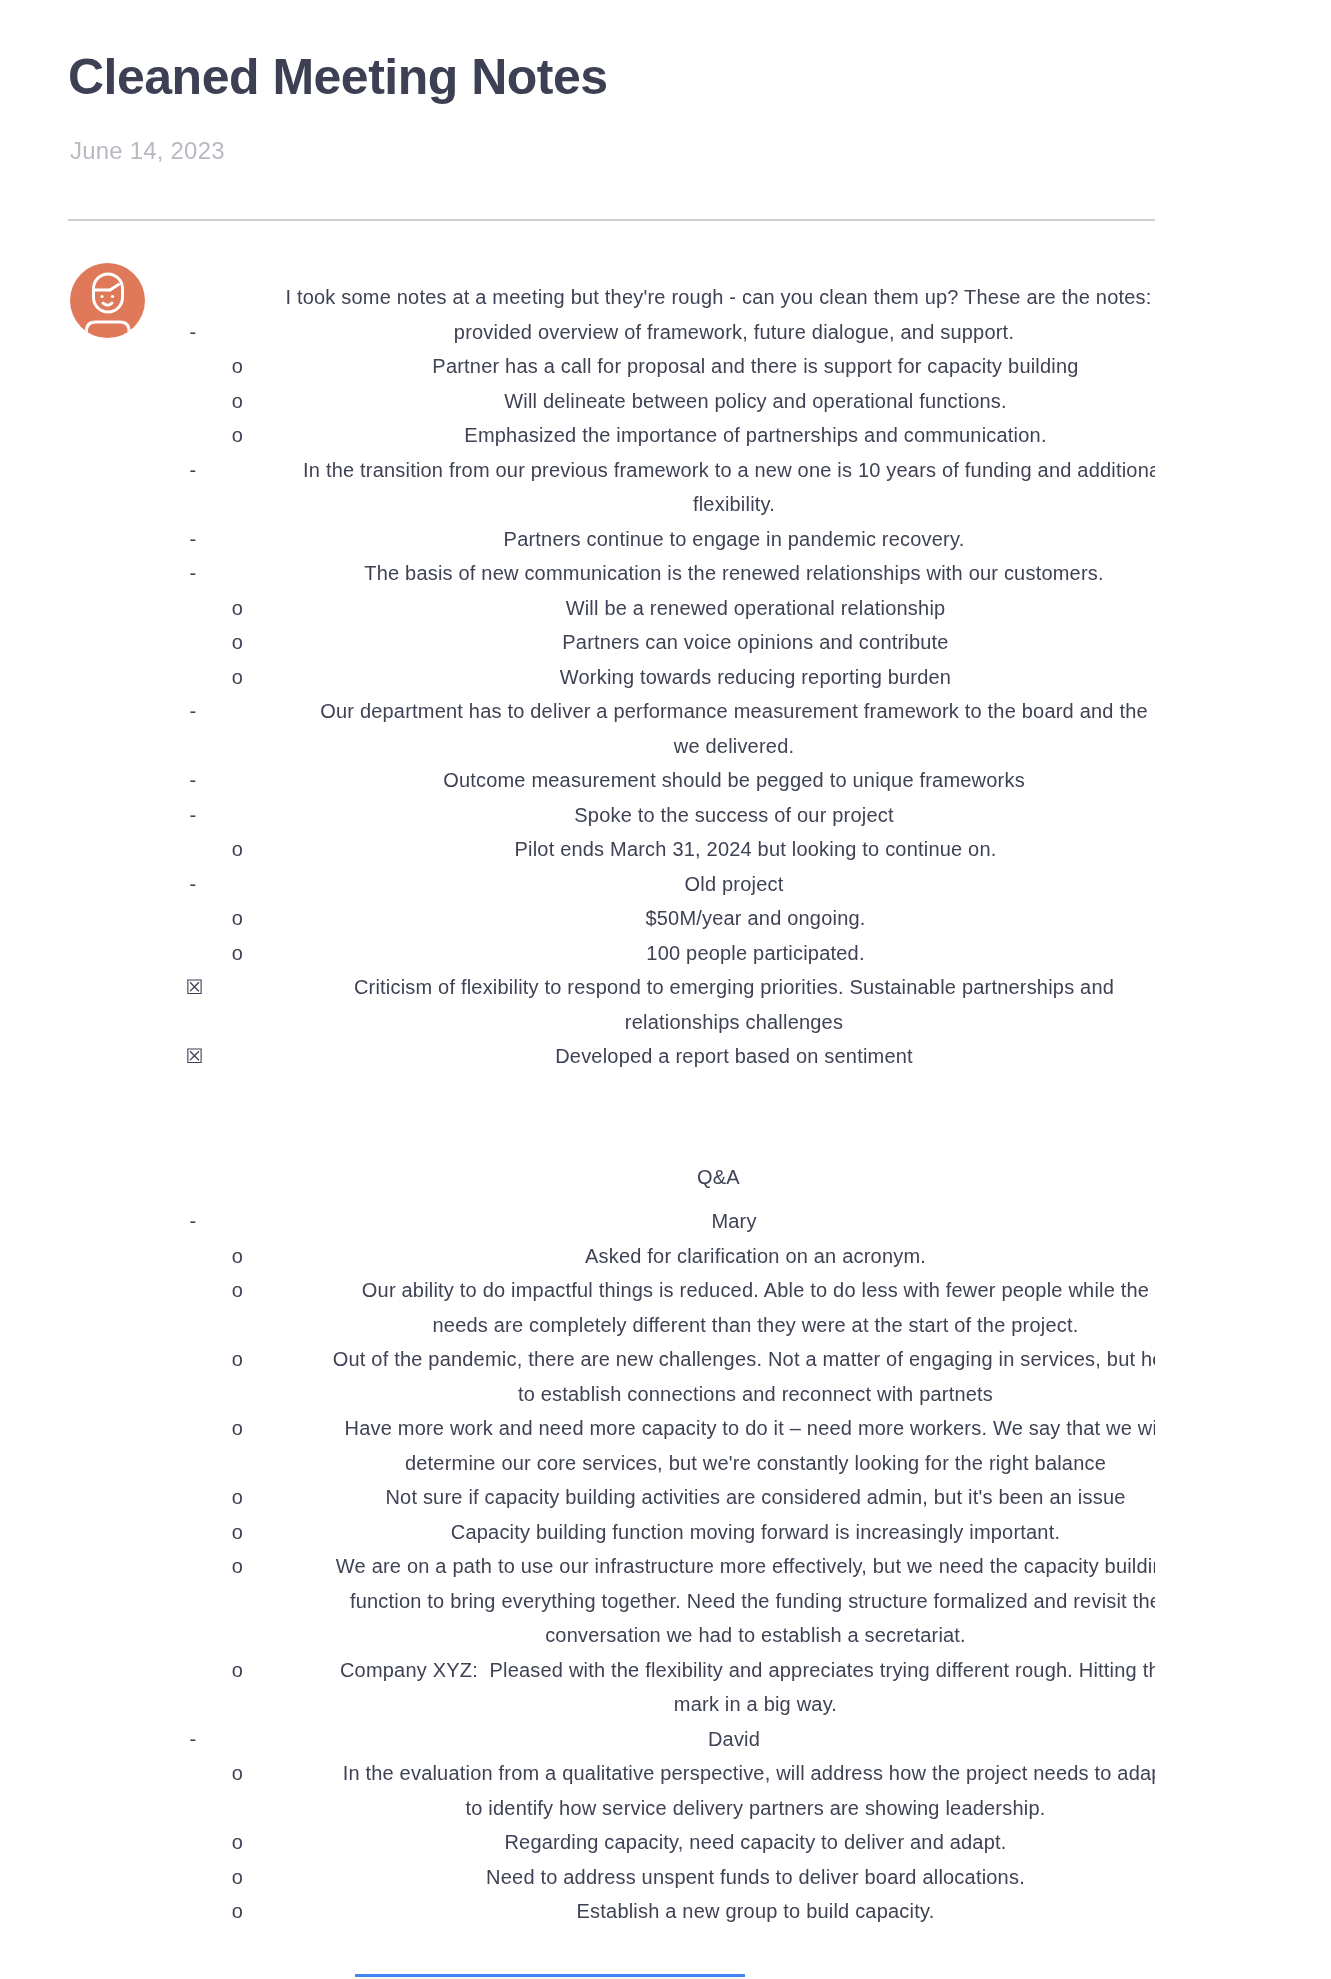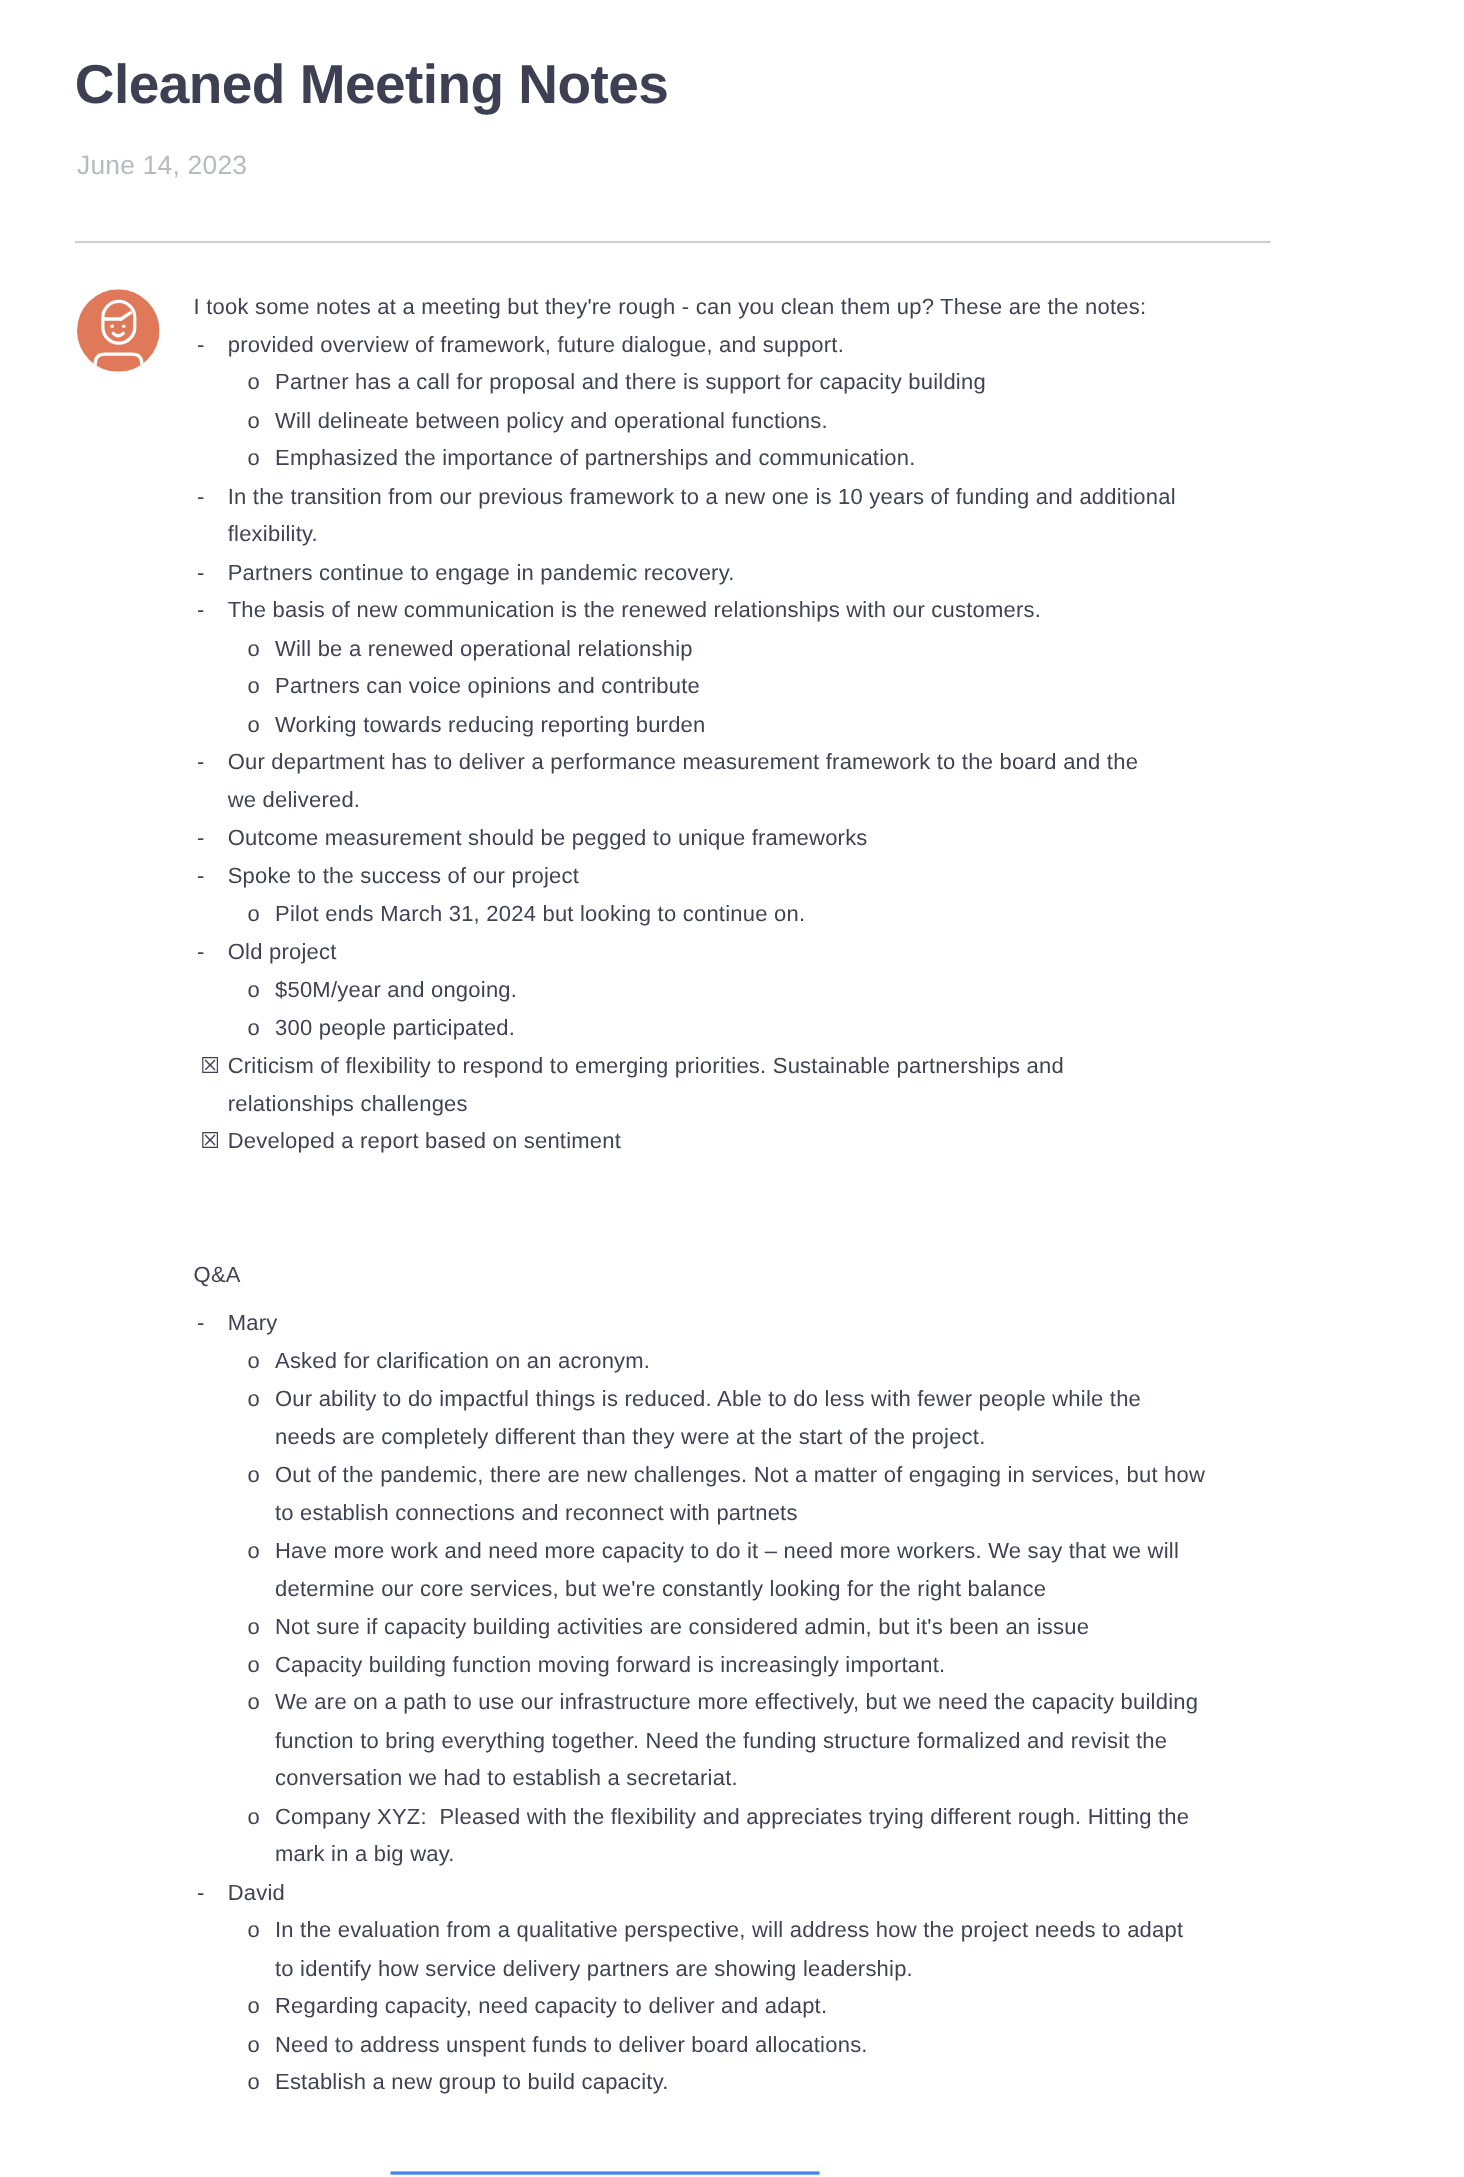--- a/index.html
+++ b/index.html
@@ -23,25 +23,26 @@
   }
   .divider {
     position:absolute; left:68px; top:219px;
     width:1201px; height:2px; background:#cdced2;
   }
   .avatar {
     position:absolute; left:70px; top:263px;
     width:75px; height:75px;
   }
   .content {
-    position:absolute; left:176px; top:262px;
+    position:absolute; left:176px; top:280px;
     width:1085px;
     font-size:20px; line-height:34.5px;
     letter-spacing:0.2px;
     color:#3f4254;
+    text-align:center;
   }
   .row { display:flex; align-items:flex-start; }
   .marker { flex:none; }
   .lvl1 { padding-left:3px; }
   .lvl1 .marker { width:28px; }
   .chk  { padding-left:6px; }
   .chk .marker { width:25px; }
   .lvl2 { padding-left:49px; }
   .lvl2 .marker { width:25px; }
   .text { white-space:pre-wrap; flex:1 1 auto; }
@@ -163,21 +164,21 @@
     <span class="text">Old project</span>
   </div>
 
   <div class="row lvl2">
     <span class="marker">o</span>
     <span class="text">$50M/year and ongoing.</span>
   </div>
 
   <div class="row lvl2">
     <span class="marker">o</span>
-    <span class="text">300 people participated.</span>
+    <span class="text">100 people participated.</span>
   </div>
 
   <div class="row chk">
     <span class="marker">☒</span>
     <span class="text">Criticism of flexibility to respond to emerging priorities. Sustainable partnerships and
 relationships challenges</span>
   </div>
 
   <div class="row chk">
     <span class="marker">☒</span>

